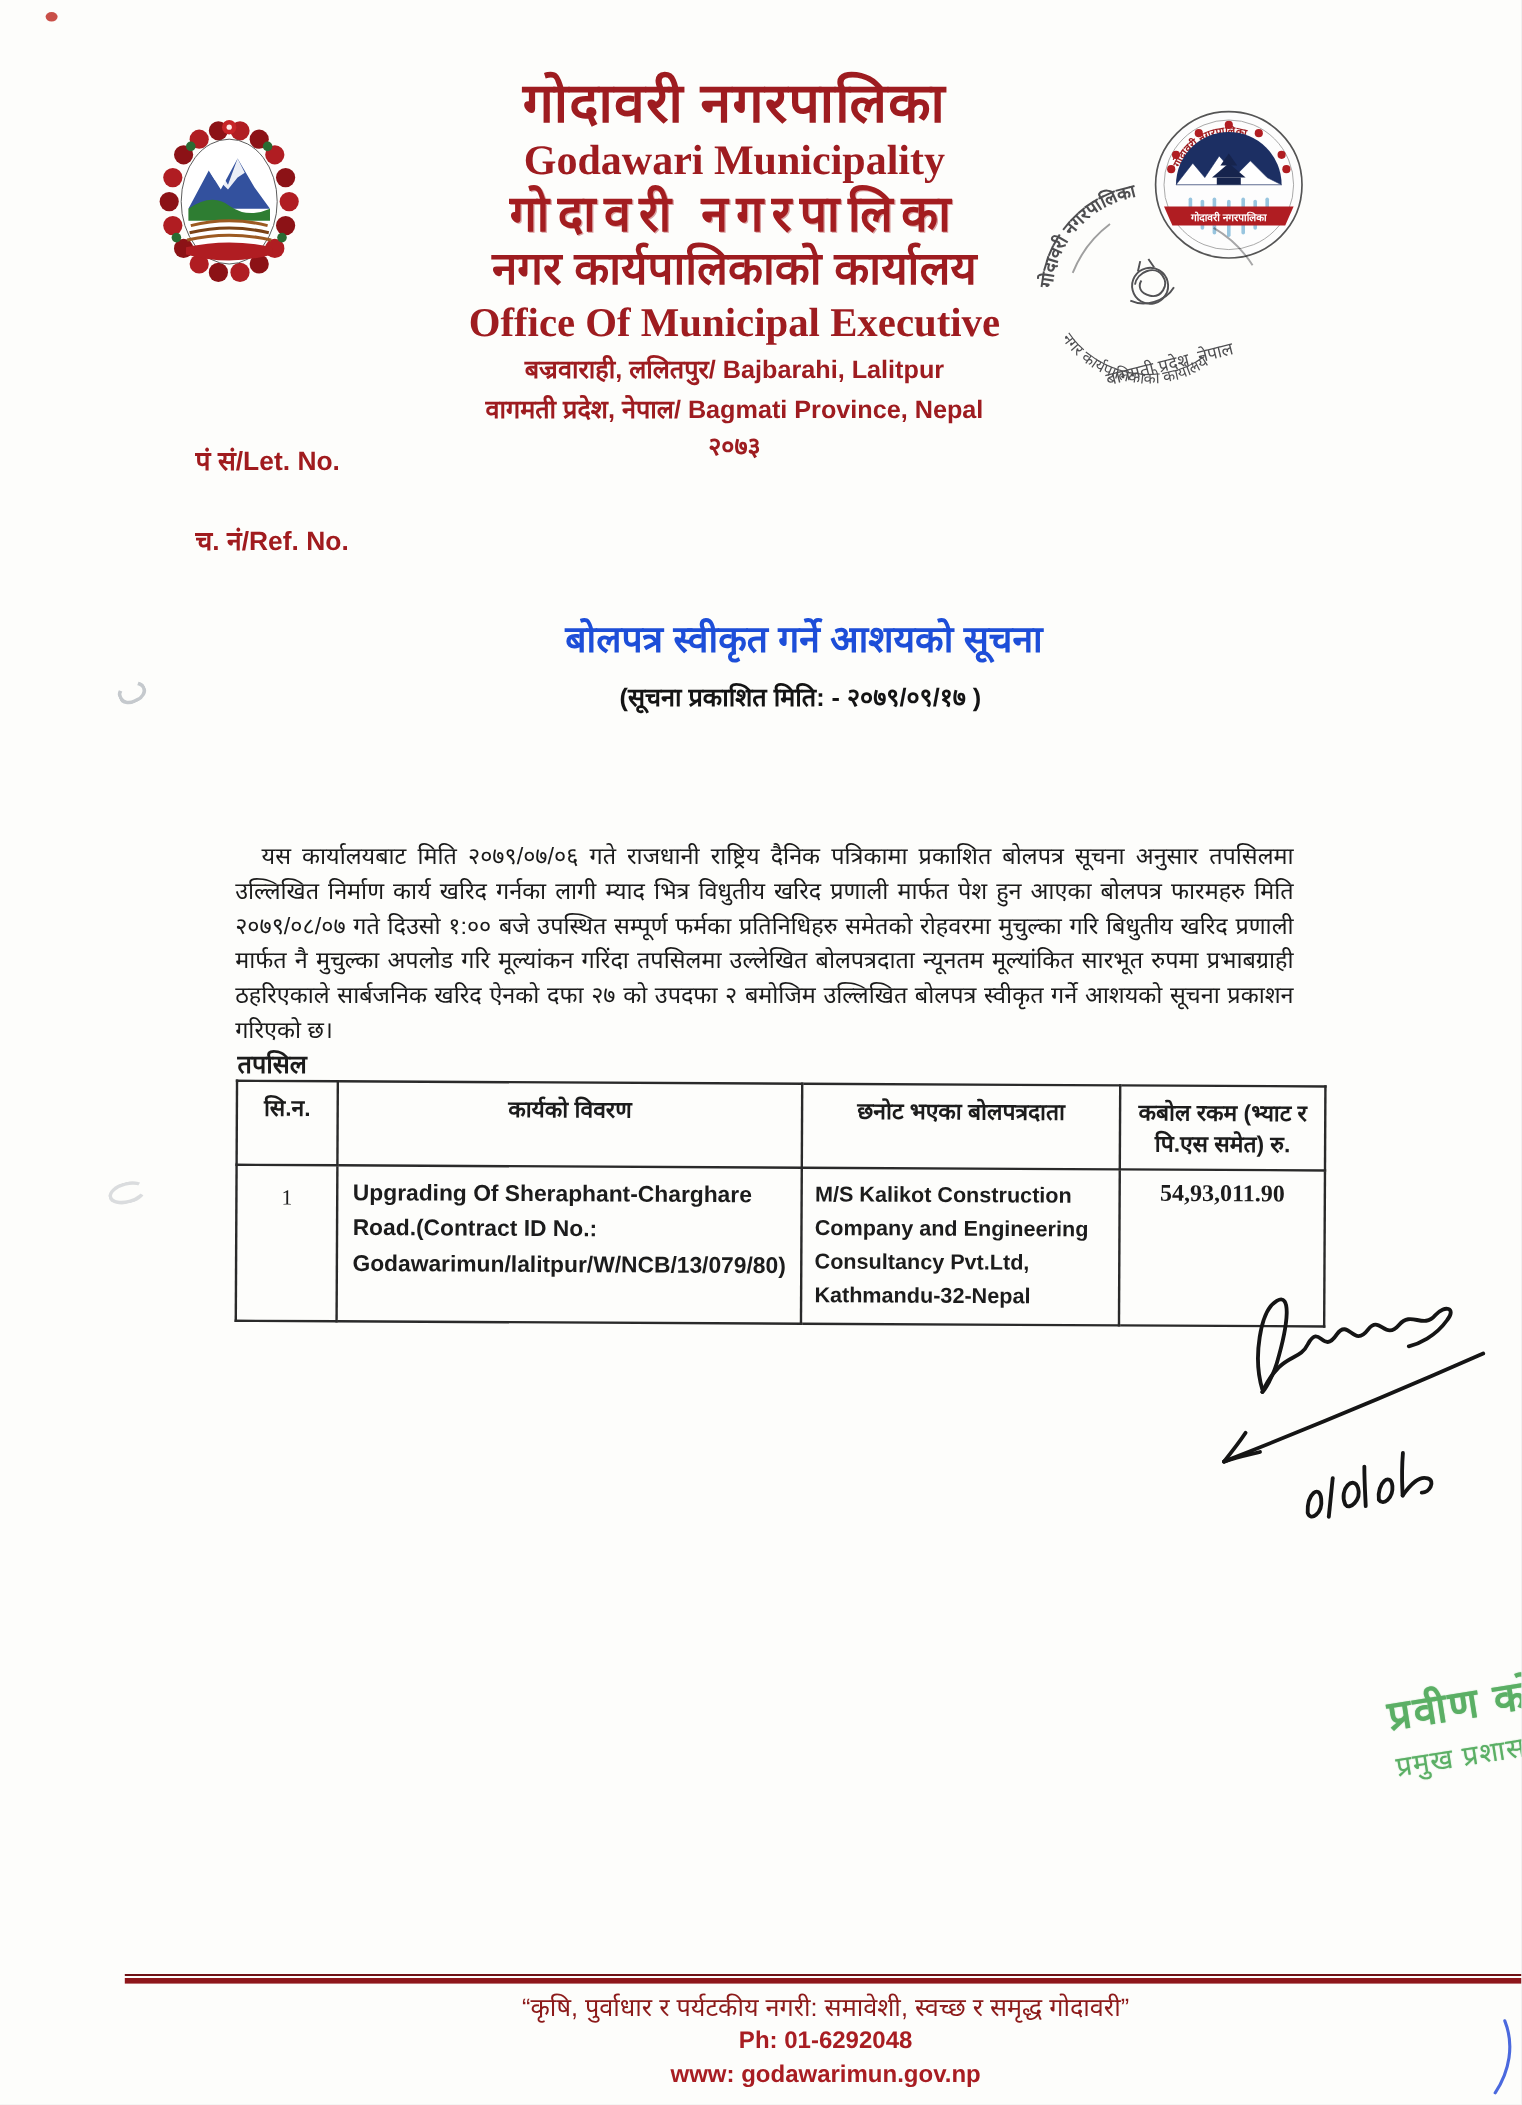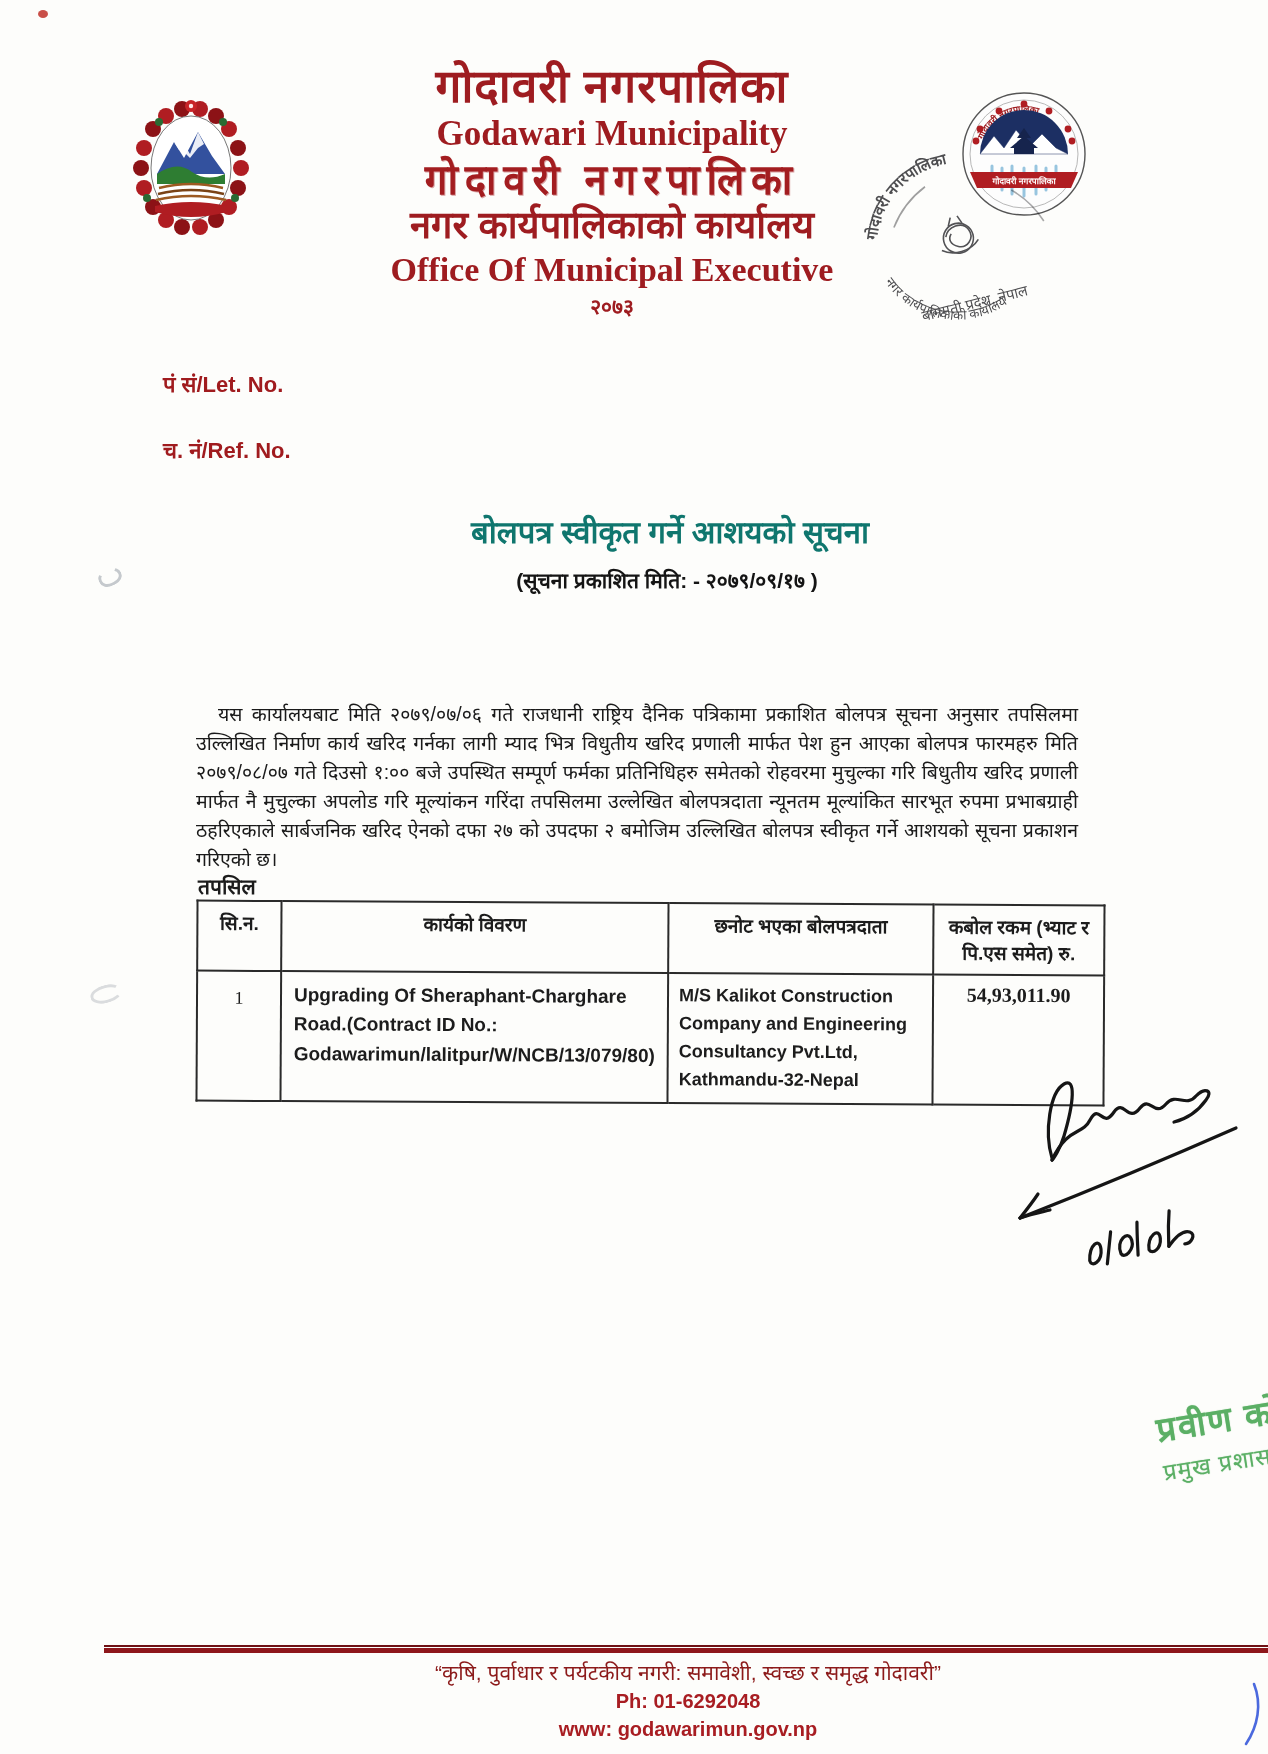--- a/index.html
+++ b/index.html
@@ -15,21 +15,21 @@
   .h-en1 { font-size:35px; font-weight:bold; line-height:44px; font-family:"Liberation Serif","DejaVu Serif",serif; }
   .h-np2 { font-size:40px; font-weight:bold; line-height:46px; letter-spacing:7px; transform:scaleY(1.05); color:#a31d20; text-shadow:1px 1px 0 #d9a2a3; }
   .h-np3 { font-size:38px; font-weight:bold; line-height:46px; }
   .h-en2 { font-size:34px; font-weight:bold; line-height:44px; font-family:"Liberation Serif","DejaVu Serif",serif; }
   .h-addr { font-size:21px; font-weight:bold; line-height:33px; }
   .h-year { font-size:21px; font-weight:bold; line-height:30px; }
   .logo { position:absolute; }
   
   .ref-line { position:absolute; left:163px; font-size:22px; font-weight:600; color:#a01b1e; }
   
-  .notice-title { position:absolute; left:670px; top:510px; transform:translateX(-50%); font-size:31px; font-weight:bold; color:#0f766e; white-space:nowrap; }
+  .notice-title { position:absolute; left:670px; top:510px; transform:translateX(-50%); font-size:31px; font-weight:bold; color:#1d4ed8; white-space:nowrap; }
   .notice-date { position:absolute; left:667px; top:566px; transform:translateX(-50%); font-size:21px; font-weight:600; color:#141414; white-space:nowrap; }
   .body-para { position:absolute; left:196px; top:700px; width:882px; font-size:19.5px; line-height:29px; text-align:justify; text-indent:22px; color:#1a1a1a; }
   .tapasil { position:absolute; left:198px; top:872px; font-size:21px; font-weight:bold; }
   
   .tbl { position:absolute; left:196px; top:902px; border-collapse:collapse; transform:rotate(0.3deg); }
   .tbl th, .tbl td { border:2px solid #2a2a2a; vertical-align:top; }
   .tbl th { font-size:19px; font-weight:bold; text-align:center; padding:8px 6px; height:62px; }
   .td-sn { width:84px; text-align:center; font-family:"Liberation Serif","DejaVu Serif",serif; font-size:18px; padding-top:16px; }
   .td-desc { width:380px; font-weight:bold; font-size:19px; line-height:1.55; padding:8px 12px; height:112px; }
   .td-bidder { width:265px; font-weight:bold; font-size:18px; line-height:1.55; padding:8px 10px; }
@@ -130,20 +130,22 @@
     <path d="M12,94 L120,94 L113,110 L19,110 Z" fill="#b01d22"></path>
     <text x="66" y="106" font-size="8.5" font-weight="bold" fill="#ffffff" text-anchor="middle">गोदावरी नगरपालिका</text>
   </svg>
 
   <div class="header-center">
     <div class="h-np1">गोदावरी नगरपालिका</div>
     <div class="h-en1">Godawari Municipality</div>
     <div class="h-np2">गोदावरी नगरपालिका</div>
     <div class="h-np3">नगर कार्यपालिकाको कार्यालय</div>
     <div class="h-en2">Office Of Municipal Executive</div>
+    <div class="h-addr">बज्रवाराही, ललितपुर/ Bajbarahi, Lalitpur</div>
+    <div class="h-addr">वागमती प्रदेश, नेपाल/ Bagmati Province, Nepal</div>
     <div class="h-year">२०७३</div>
   </div>
 
   <svg class="header-stamp" width="230" height="205" viewBox="0 0 230 205">
     <g fill="#26262a">
       <defs>
         <path id="st1" d="M32,92 A84,84 0 0 1 198,92"></path>
         <path id="st2" d="M30,112 A88,88 0 0 0 200,112"></path>
       </defs>
       <text font-size="15" font-weight="bold">

